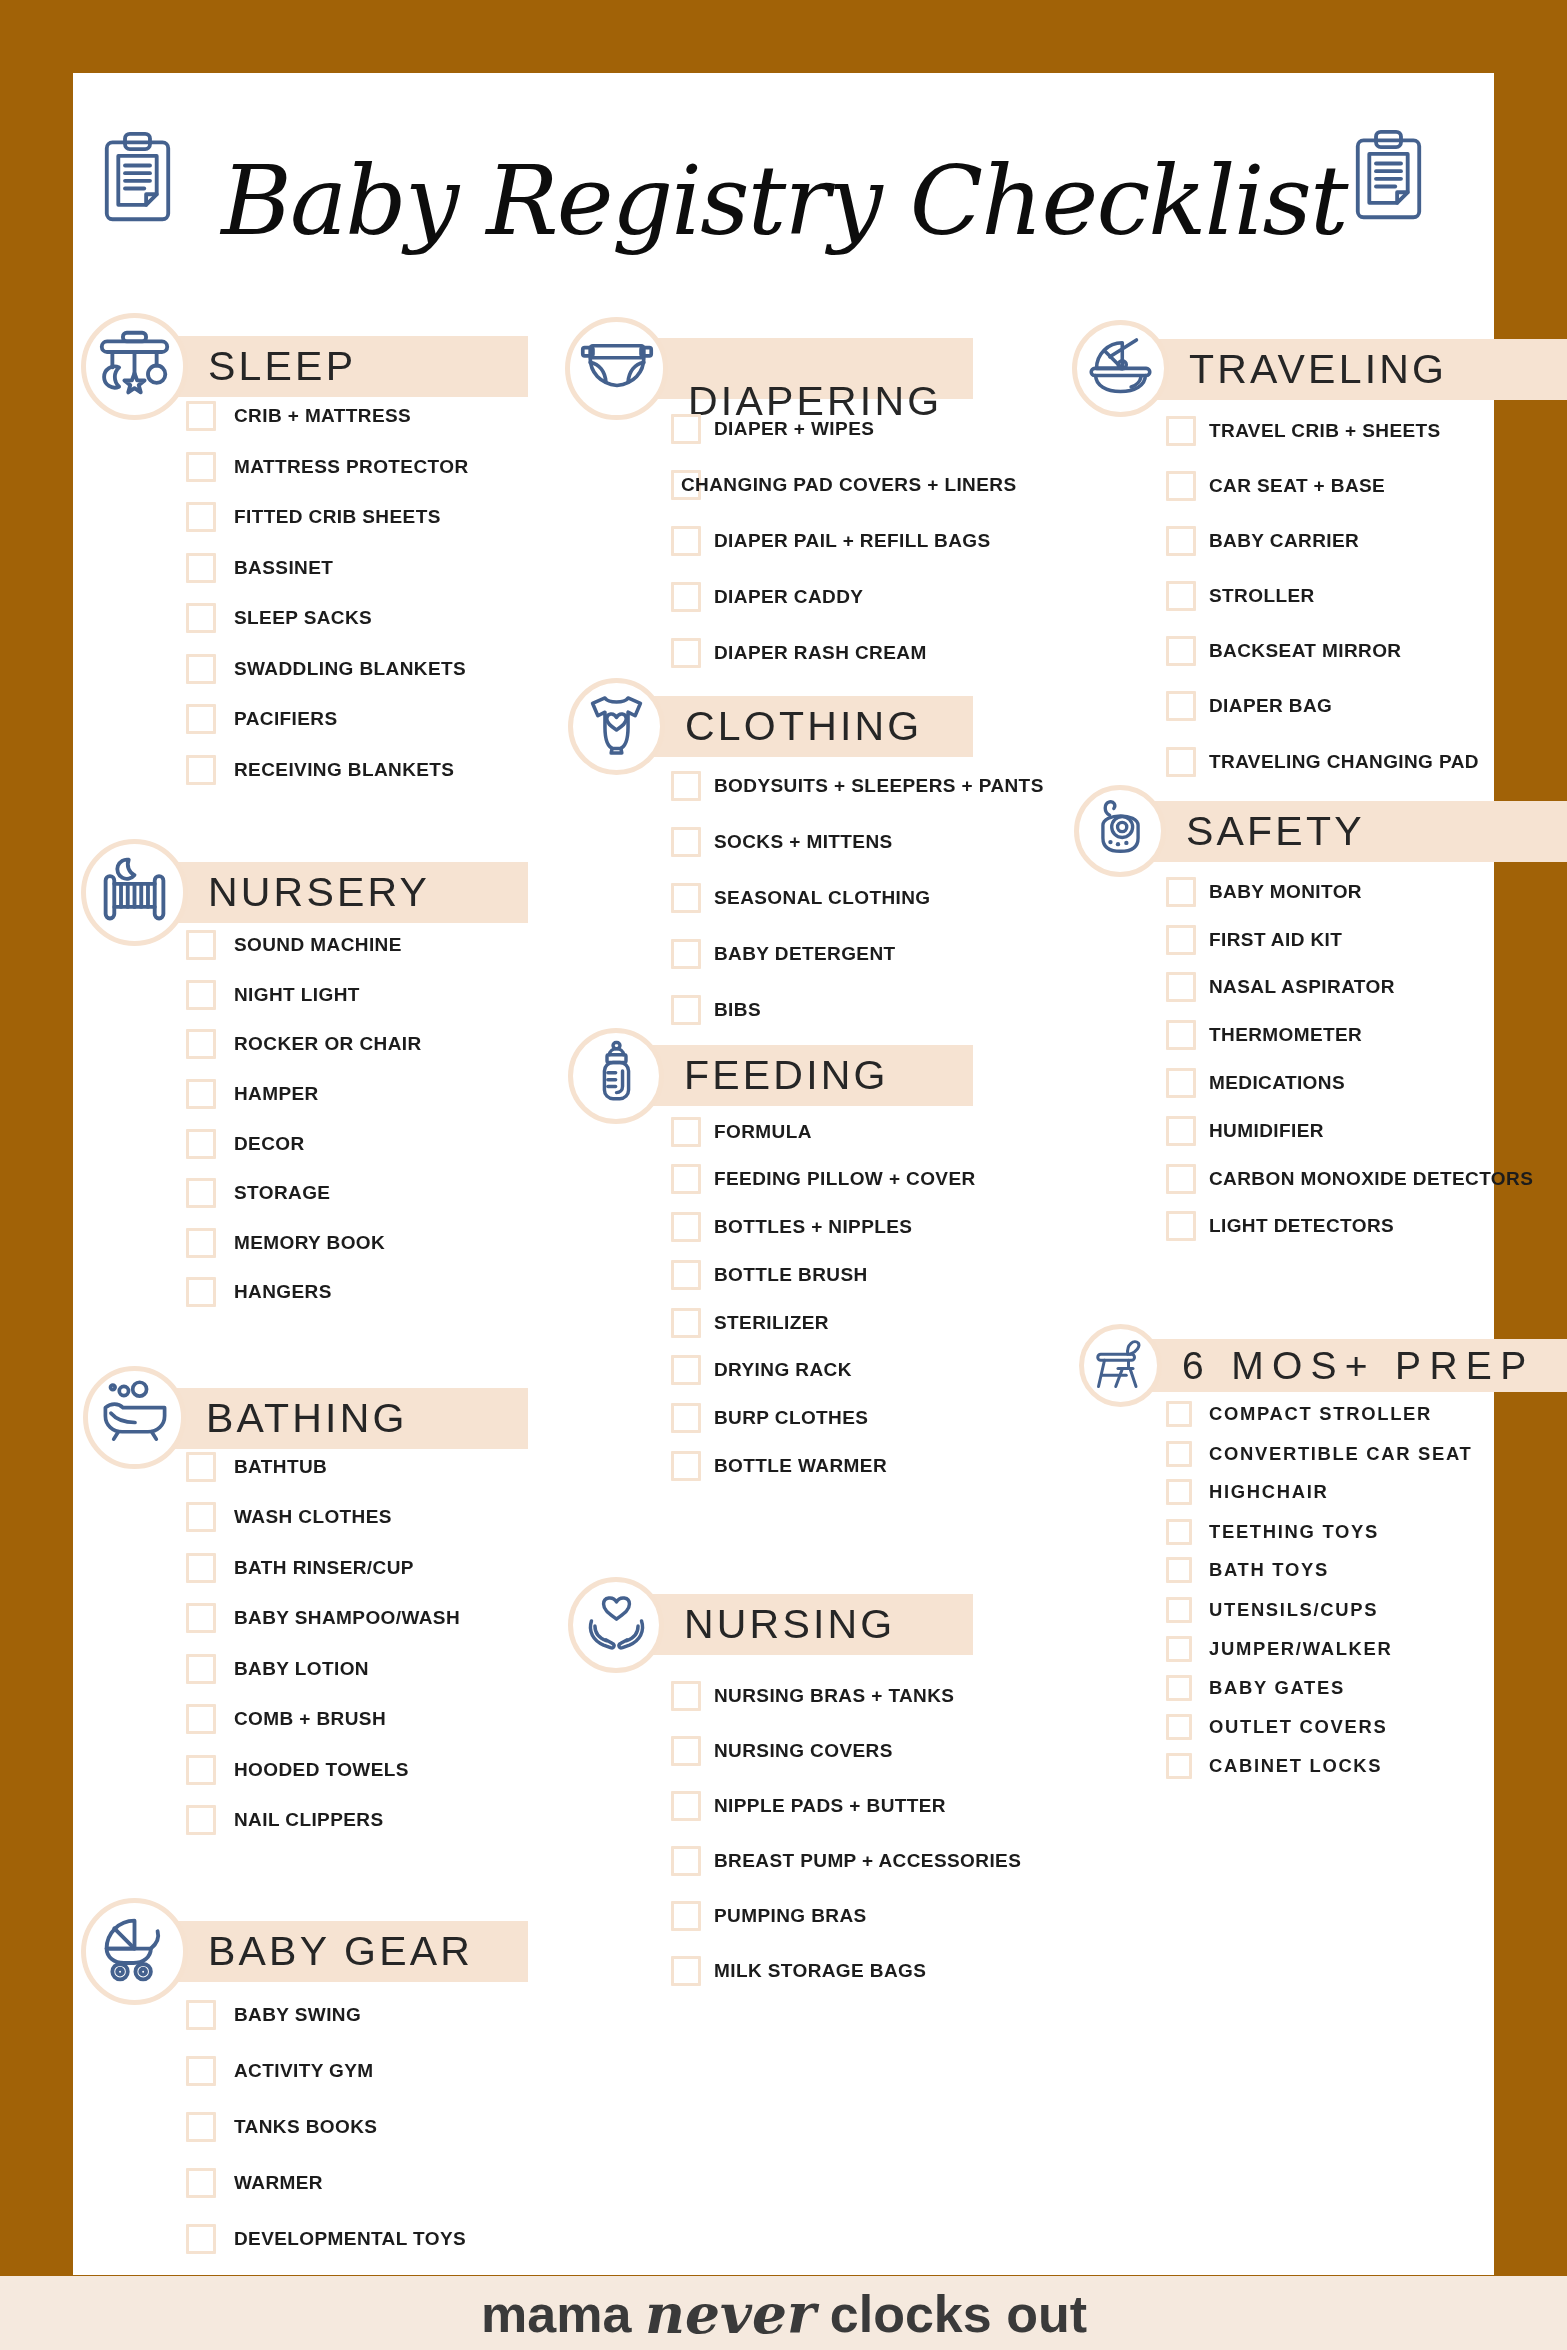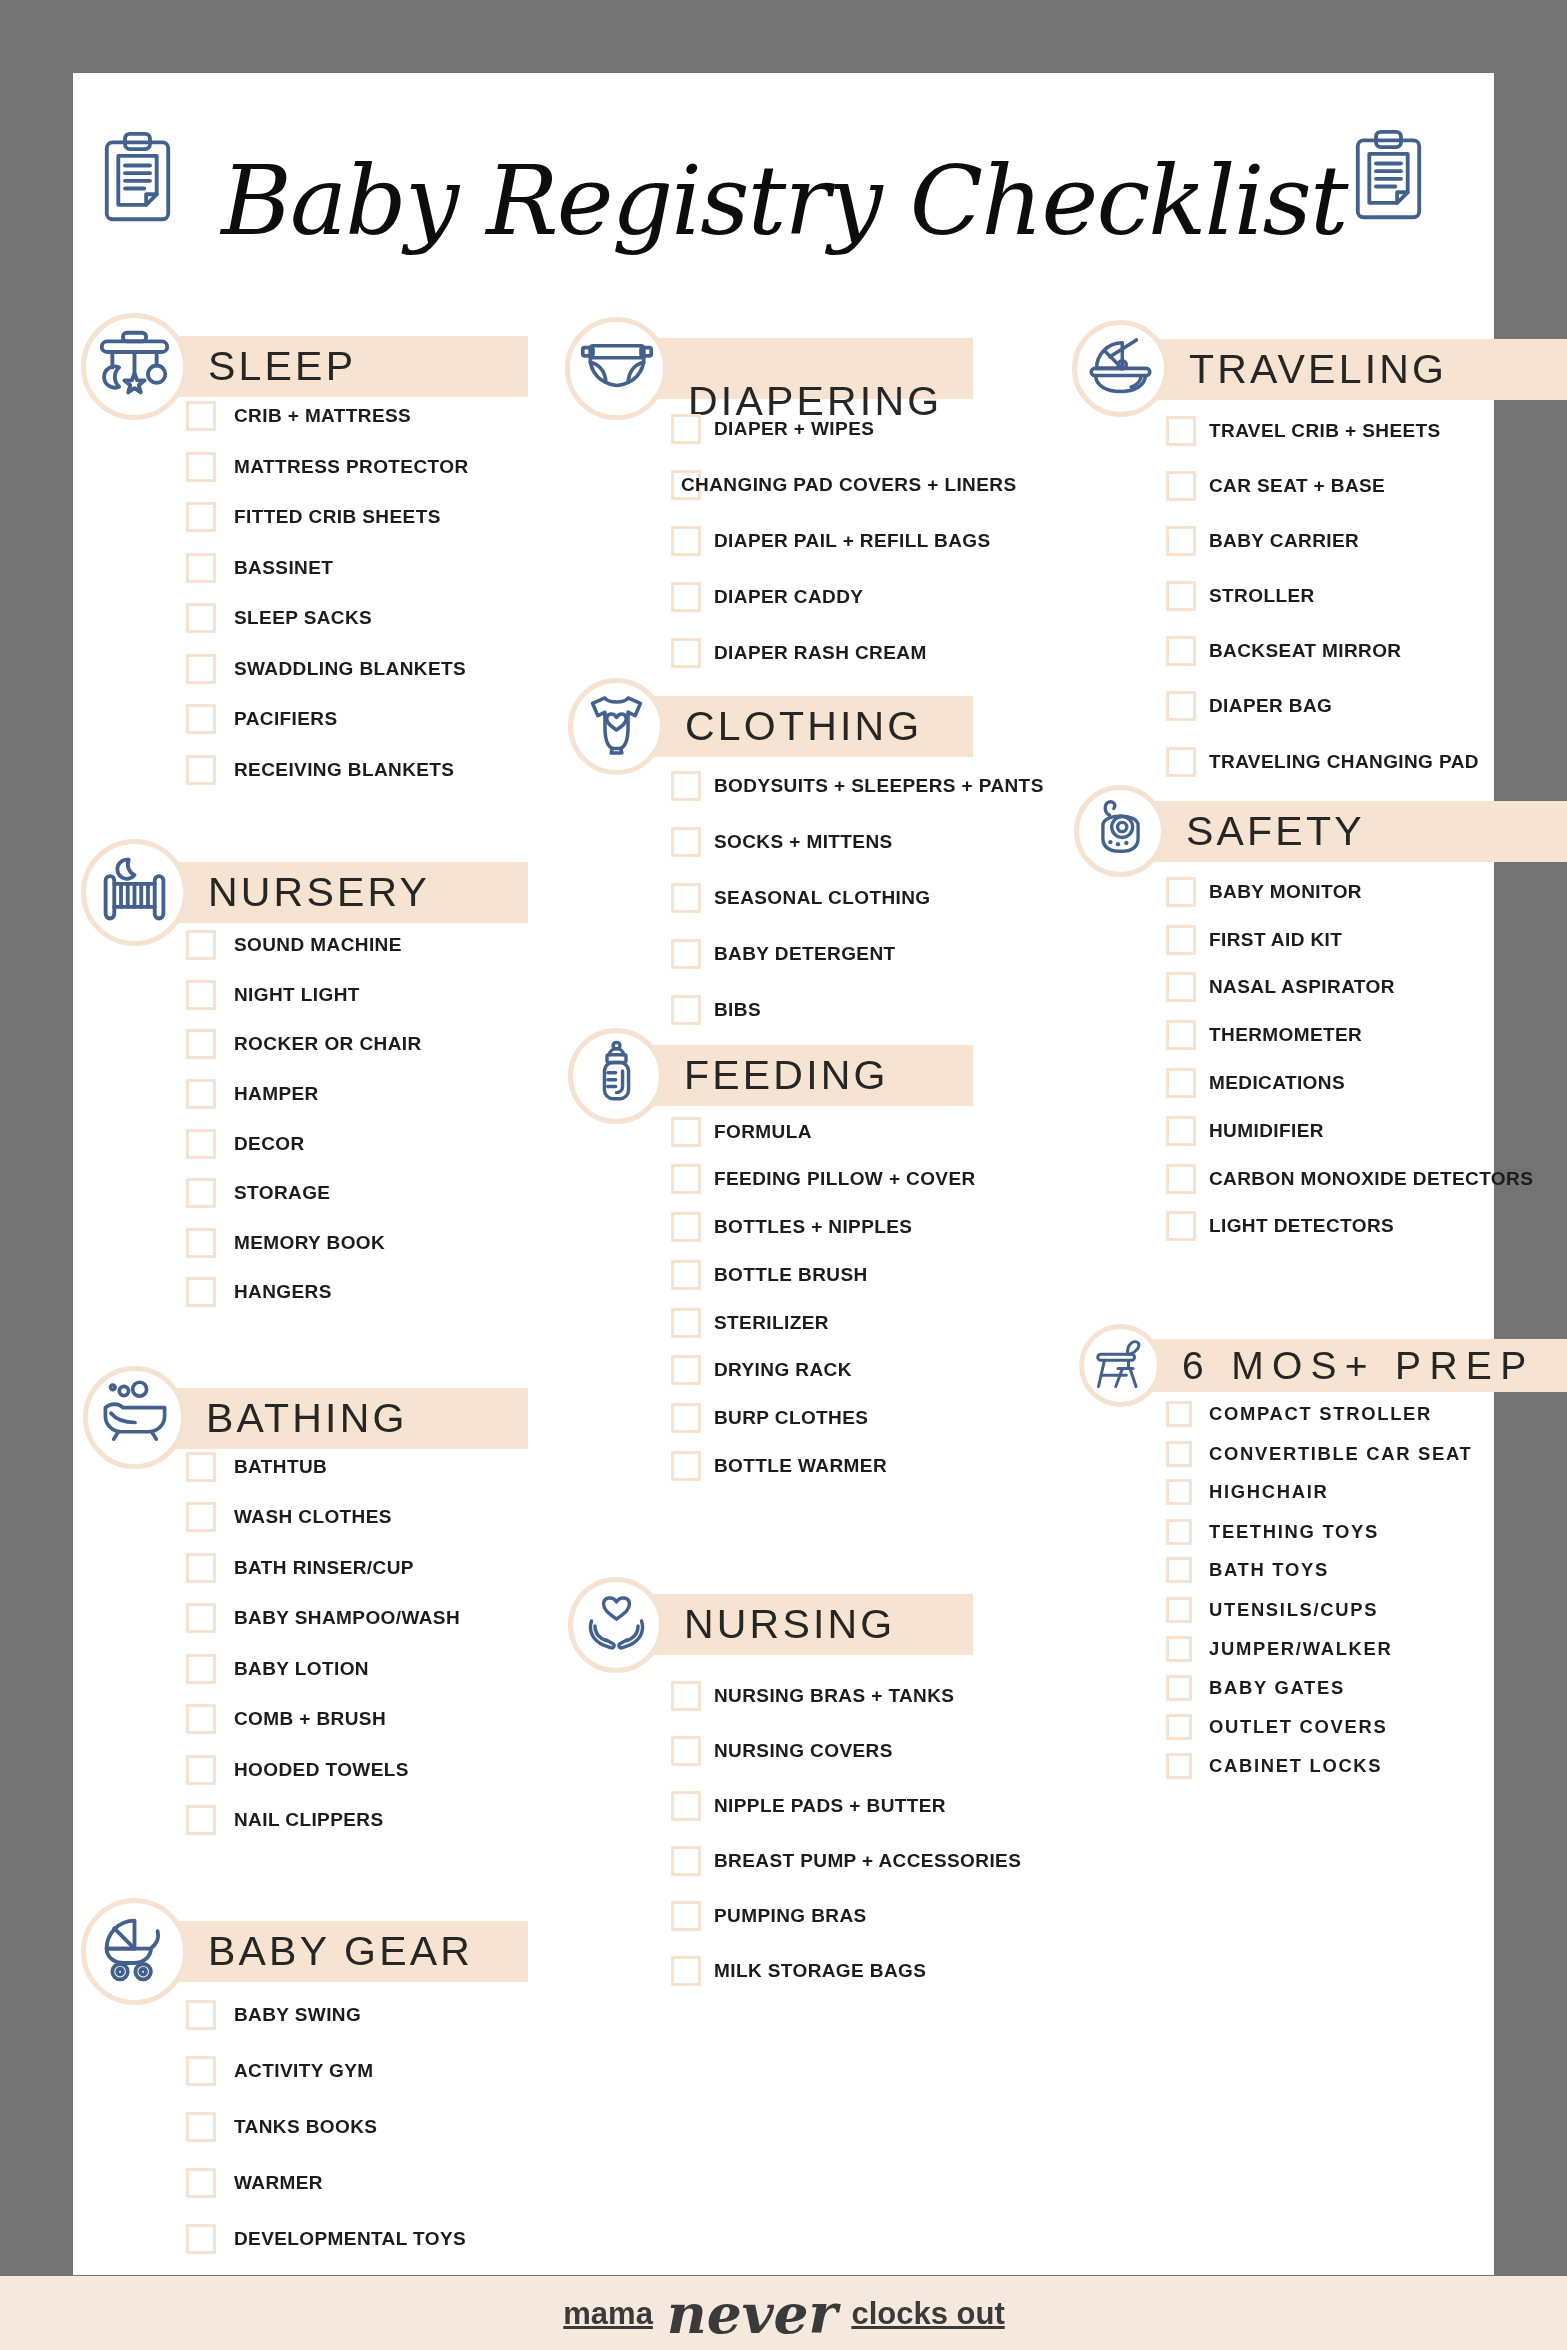--- a/index.html
+++ b/index.html
@@ -1,16 +1,16 @@
 <!DOCTYPE html>
 <html style="font-size:14.7px"><head>
 <meta charset="utf-8">
 <style>
   html,body{margin:0;padding:0;}
-  .page{position:relative;width:1568px;height:2351px;background:#737373;overflow:hidden;
+  .page{position:relative;width:1568px;height:2351px;background:#a16207;overflow:hidden;
         font-family:"Liberation Sans",sans-serif;}
   .card{position:absolute;left:73px;top:73px;width:1421px;height:2202px;background:#ffffff;}
   
   .title-row{position:absolute;left:0;top:0;width:1568px;height:275px;}
   .title{position:absolute;left:184px;right:184px;top:81px;text-align:center;
          font-family:"DejaVu Serif",serif;font-style:italic;font-weight:400;
          font-size:96px;color:#0d0d0d;white-space:nowrap;letter-spacing:-1.8px;}
   .clip{position:absolute;width:77px;height:96px;}
   .clip.left{left:99px;top:129px;}
   .clip.right{left:1350px;top:127px;}
@@ -25,21 +25,21 @@
   .box{position:absolute;background:#ffffff;border:3.7px solid #f5e2d0;box-sizing:border-box;
        border-radius:0.9px;}
   .lbl{position:absolute;font-size:19px;font-weight:700;letter-spacing:0.4px;color:#1c1c1c;
        white-space:nowrap;}
   .lbl.spread{font-size:18.4px;letter-spacing:1.7px;}
   svg .st{fill:none;stroke:#44618e;stroke-width:4;stroke-linecap:round;stroke-linejoin:round;}
   svg .fl{fill:#44618e;stroke:none;}
   
   .footer{position:absolute;left:0;bottom:0;width:1568px;height:75px;background:#f5e9de;
           display:flex;align-items:center;justify-content:center;gap:13.8px;}
-  .f-b{font-size:31px;font-weight:700;color:#3a3a3a;text-decoration:underline;}
+  .f-b{font-size:52px;font-weight:700;color:#3a3a3a;}
   .f-i{font-size:55px;font-weight:700;font-style:italic;font-family:"DejaVu Serif",serif;color:#3a3a3a;}
 </style>
 </head>
 <body>
 
 <div class="page">
   <div class="card"></div>
 
   <div class="title-row">
     <span class="clip left"><svg width="77" height="96" viewBox="0 0 80 100">

